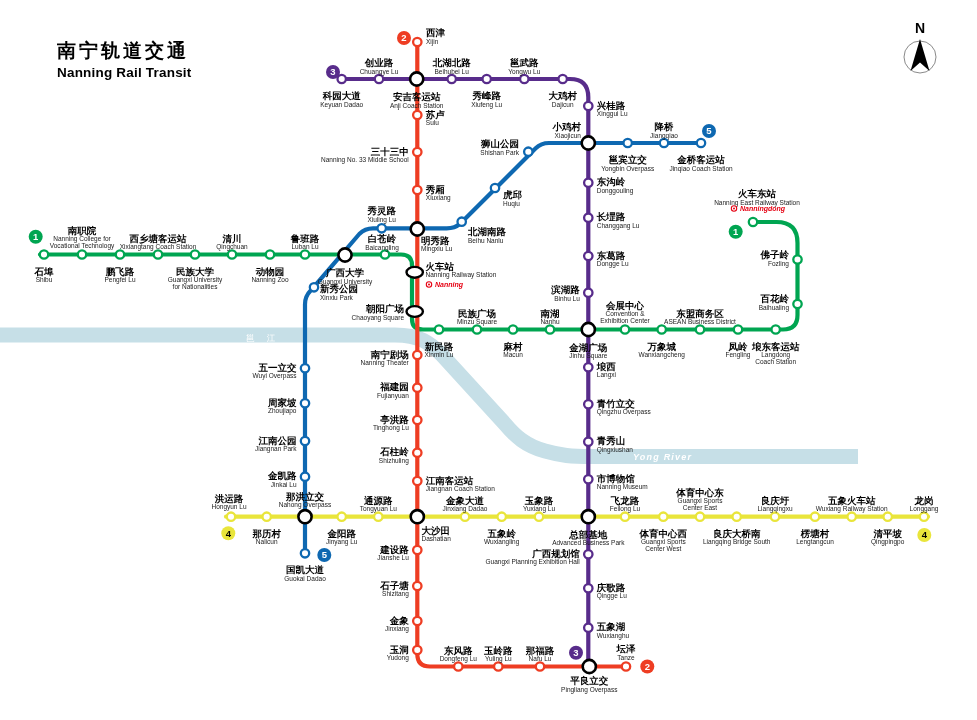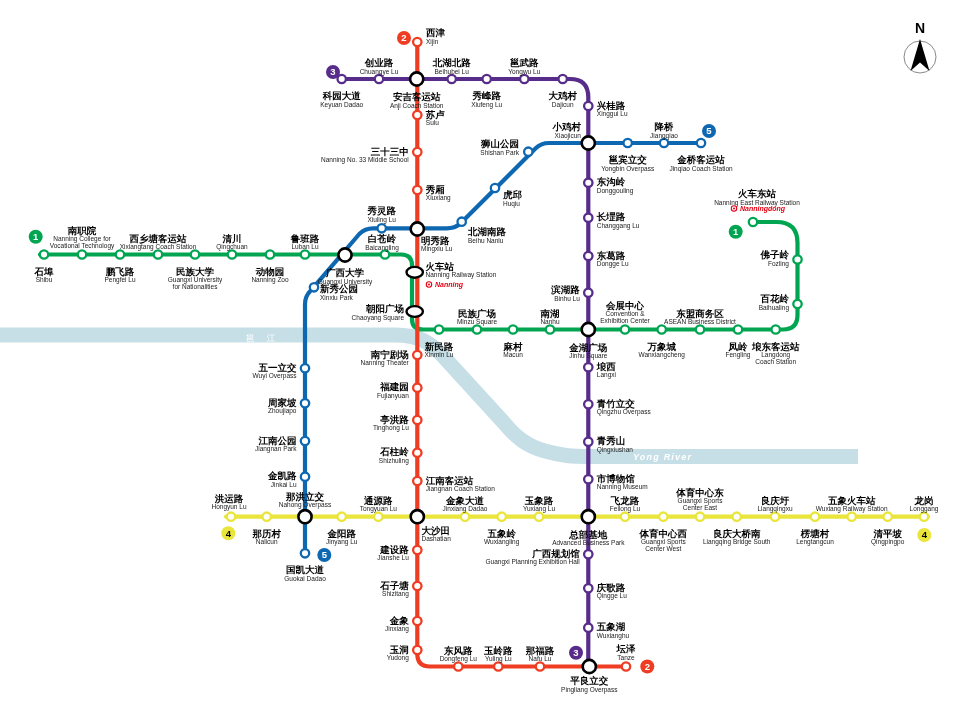--- a/index.html
+++ b/index.html
@@ -346,13 +346,17 @@
       <circle cx="924.3" cy="535" r="7" fill="#E9E53B"></circle>
       <text x="924.3" y="538.4" text-anchor="middle" class="badge-text" fill="#000000">4</text>
       <circle cx="709" cy="131" r="7" fill="#0E68B1"></circle>
       <text x="709" y="134.4" text-anchor="middle" class="badge-text" fill="#ffffff">5</text>
       <circle cx="324.3" cy="555" r="7" fill="#0E68B1"></circle>
       <text x="324.3" y="558.4" text-anchor="middle" class="badge-text" fill="#ffffff">5</text>
       <text x="920" y="33" text-anchor="middle" class="" font-size="14" font-weight="bold" fill="#000">N</text>
       <circle cx="920" cy="57" r="16" fill="none" stroke="#8a8a8a" stroke-width="1"></circle>
       <polygon points="920,39 929.5,71 920,62.5 910.5,71" fill="#000"></polygon>
     </svg>
+  <div id="title-block">
+    <div id="title-zh">南宁轨道交通</div>
+    <div id="title-en">Nanning Rail Transit</div>
+  </div>
 </div>
 
 </body></html>

